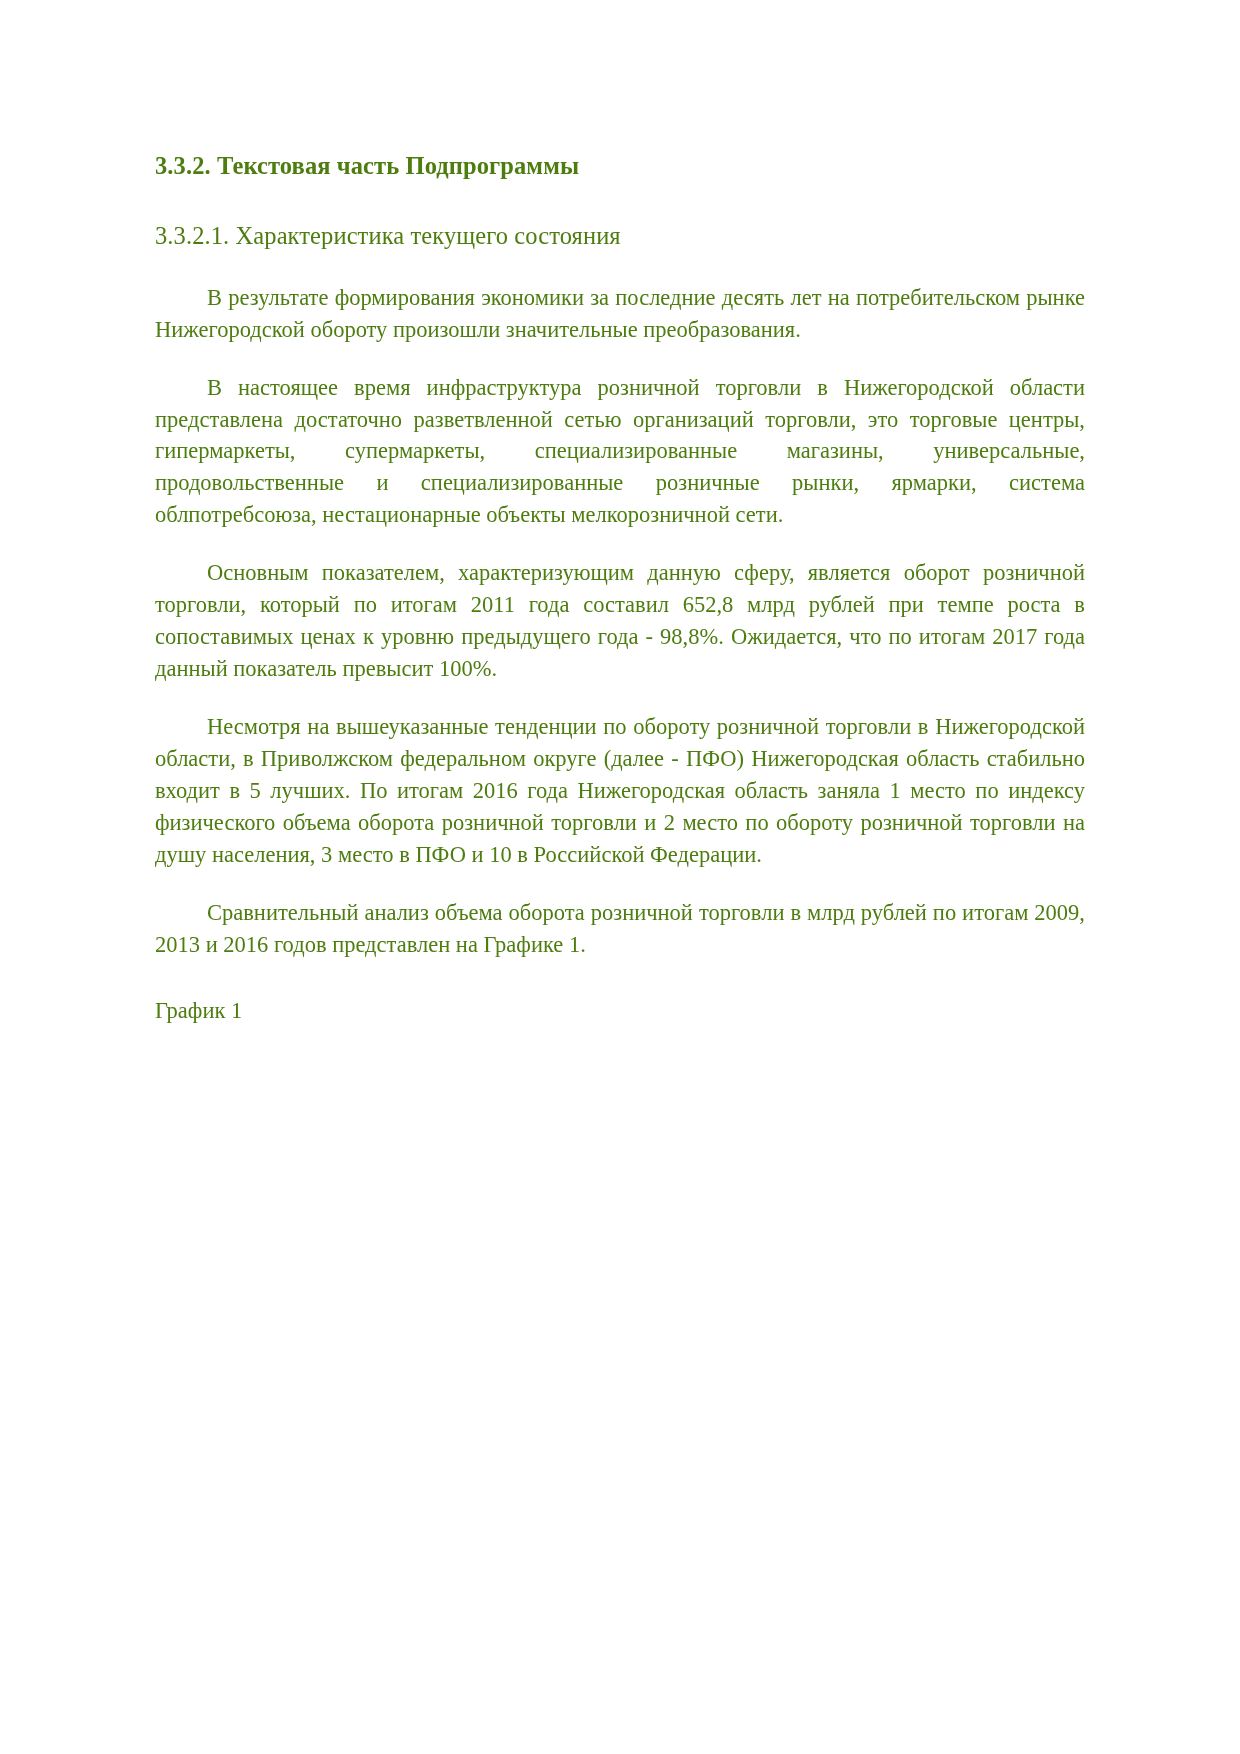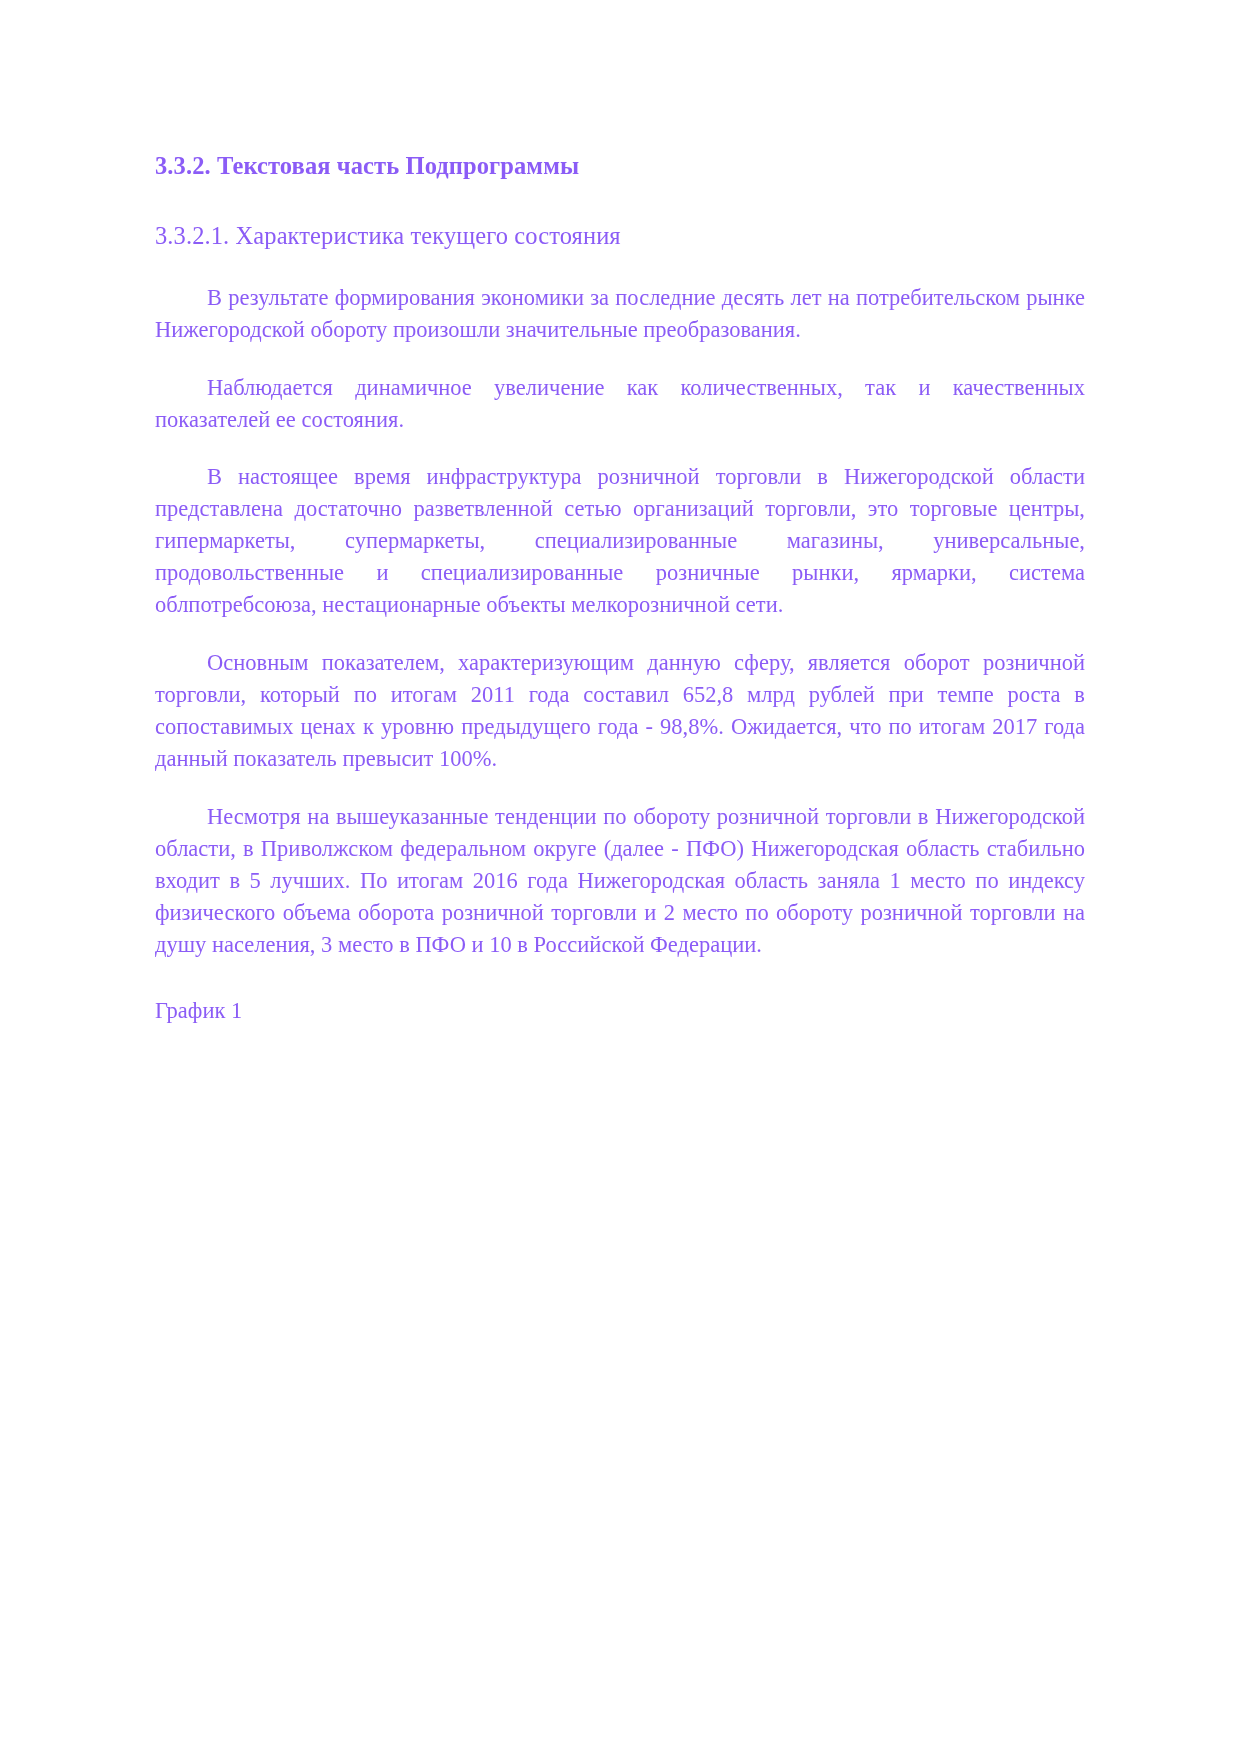--- a/index.html
+++ b/index.html
@@ -8,21 +8,21 @@
     background: #ffffff;
   }
   .page {
     width: 1240px;
     height: 1754px;
     background: #ffffff;
     position: relative;
     box-sizing: border-box;
     padding: 150px 155px 0 155px;
     font-family: "Liberation Serif", "DejaVu Serif", serif;
-    color: #8b5cf6;
+    color: #4d7c0f;
   }
   .doc-body {
     width: 930px;
   }
   h1.heading-main {
     font-size: 24.5px;
     font-weight: bold;
     margin: 0 0 0 0;
     line-height: 1.3;
     letter-spacing: 0.1px;
@@ -66,23 +66,23 @@
 
 <div class="page">
   <div class="doc-body">
 
     <h1 class="heading-main">3.3.2. Текстовая часть Подпрограммы</h1>
 
     <h2 class="heading-sub">3.3.2.1. Характеристика текущего состояния</h2>
 
 
     <p class="para">В результате формирования экономики за последние десять лет на потребительском рынке Нижегородской обороту произошли значительные преобразования.</p>
-    <p class="para">Наблюдается динамичное увеличение как количественных, так и качественных показателей ее состояния.</p>
     <p class="para">В настоящее время инфраструктура розничной торговли в Нижегородской области представлена достаточно разветвленной сетью организаций торговли, это торговые центры, гипермаркеты, супермаркеты, специализированные магазины, универсальные, продовольственные и специализированные розничные рынки, ярмарки, система облпотребсоюза, нестационарные объекты мелкорозничной сети.</p>
     <p class="para">Основным показателем, характеризующим данную сферу, является оборот розничной торговли, который по итогам 2011 года составил 652,8 млрд рублей при темпе роста в сопоставимых ценах к уровню предыдущего года - 98,8%. Ожидается, что по итогам 2017 года данный показатель превысит 100%.</p>
     <p class="para">Несмотря на вышеуказанные тенденции по обороту розничной торговли в Нижегородской области, в Приволжском федеральном округе (далее - ПФО) Нижегородская область стабильно входит в 5 лучших. По итогам 2016 года Нижегородская область заняла 1 место по индексу физического объема оборота розничной торговли и 2 место по обороту розничной торговли на душу населения, 3 место в ПФО и 10 в Российской Федерации.</p>
+    <p class="para">Сравнительный анализ объема оборота розничной торговли в млрд рублей по итогам 2009, 2013 и 2016 годов представлен на Графике 1.</p>
 
     <div class="figure-caption">График 1</div>
 
     <div class="chart-area"></div>
 
   </div>
 </div>
 
 </body></html>

